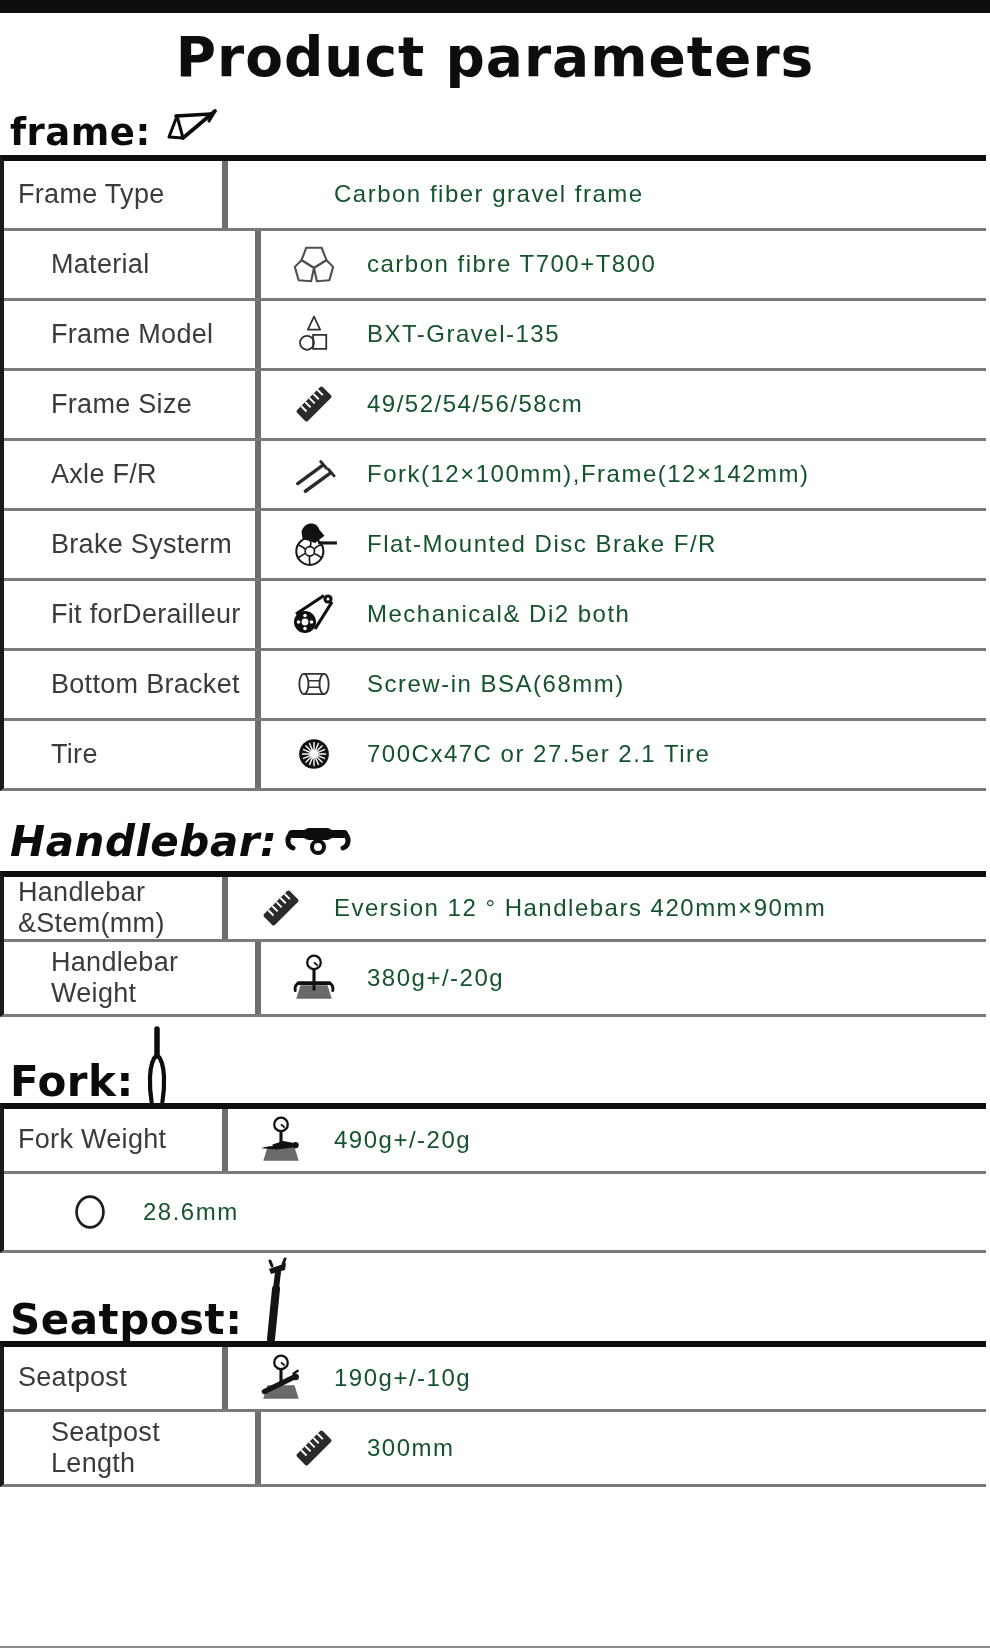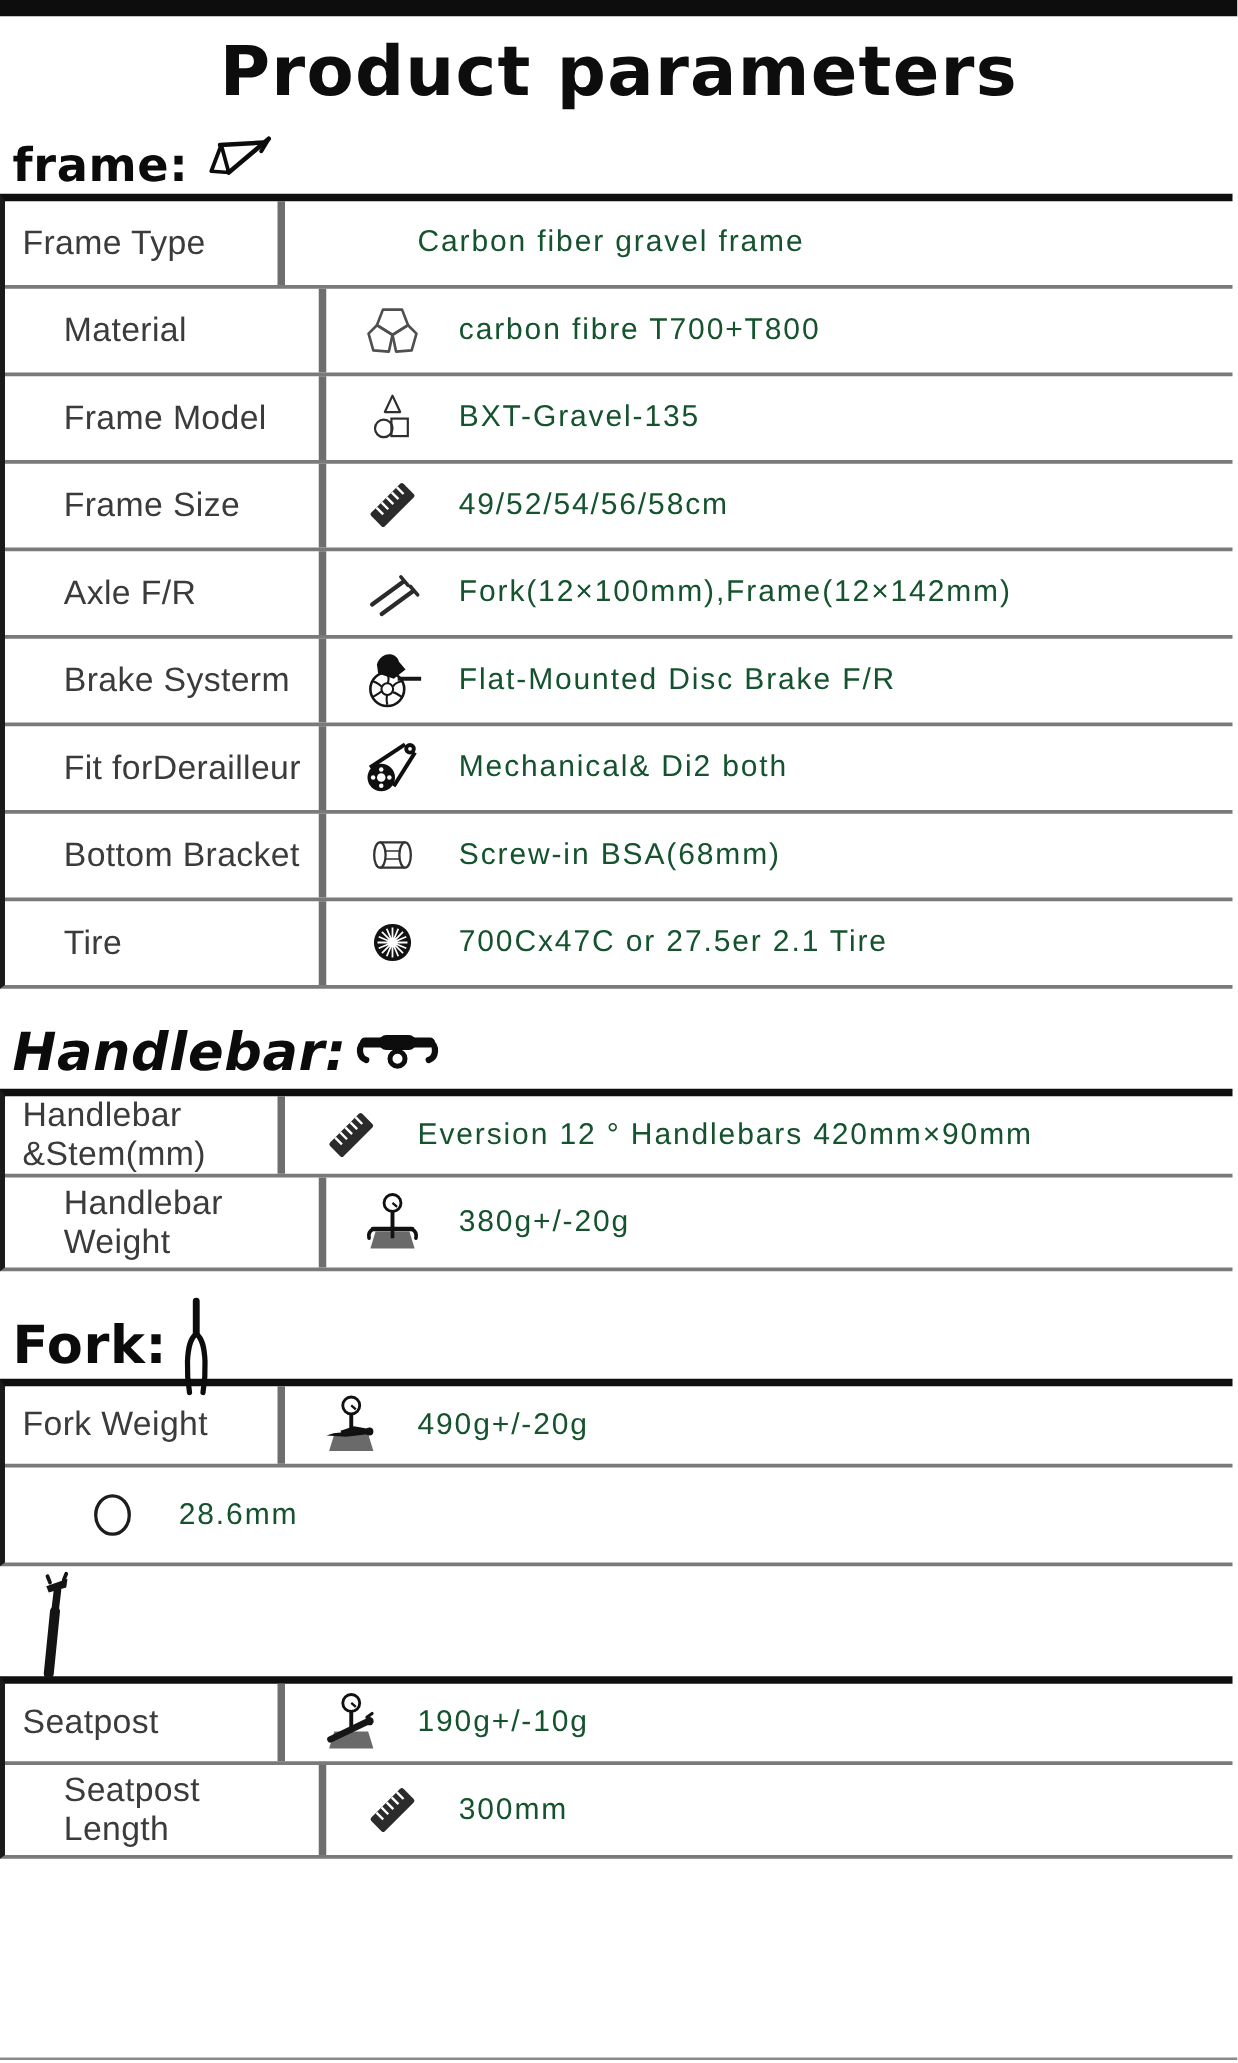--- a/index.html
+++ b/index.html
@@ -16,21 +16,21 @@
     display:flex;align-items:flex-end;margin-left:10px;position:relative;
   }
   .heading-text{
     font-family:"DejaVu Sans",sans-serif;font-weight:bold;color:#0b0b0b;line-height:1.0;
     letter-spacing:0.5px;
   }
   .hd-frame{margin-top:12px;height:52px;}
   .hd-frame .heading-text{font-size:37px;}
   .hd-handlebar{margin-top:20px;height:52px;}
   .hd-handlebar .heading-text{font-size:42px;font-style:italic;}
-  .hd-fork{margin-top:32px;height:54px;align-items:center;}
+  .hd-fork{margin-top:32px;height:54px;}
   .hd-fork .heading-text{font-size:42px;}
   .hd-seatpost{margin-top:30px;height:58px;}
   .hd-seatpost .heading-text{font-size:42px;}
   .heading-icon{margin-left:8px;}
   .hd-fork .heading-icon{margin-bottom:-4px;}
   .hd-seatpost .heading-icon{margin-bottom:-2px;}
 
   .spec-table{
     border-top:6px solid #0f0f0f;
     border-left:4px solid #1a1a1a;
@@ -264,20 +264,21 @@
       <div class="spec-row">
         <div class="cell-icon">
           <svg width="46" height="46" viewBox="0 0 48 48" fill="none">
     <ellipse cx="24" cy="24" rx="14" ry="16" stroke="#1d1d1d" stroke-width="2.8" fill="none"></ellipse>
   </svg>
         </div>
         <div class="cell-value">28.6mm</div>
       </div>
     </div>
     <div class="section-heading hd-seatpost">
+      <span class="heading-text">Seatpost:</span>
       <svg width="38" height="86" viewBox="0 0 38 86" fill="none" class="heading-icon">
     <path d="M21,82 L26,32" stroke="#141414" stroke-width="8" stroke-linecap="round"></path>
     <path d="M26,32 L28,15" stroke="#141414" stroke-width="6" stroke-linecap="round"></path>
     <path d="M19,12 L36,6 L35,13 L21,17 Z" fill="#141414"></path>
     <path d="M22,9 L20,4" stroke="#141414" stroke-width="3" stroke-linecap="round"></path>
     <path d="M33,7 L35,2" stroke="#141414" stroke-width="3" stroke-linecap="round"></path>
   </svg>
     </div>
     <div class="spec-table t-seatpost">
       <div class="spec-row">

